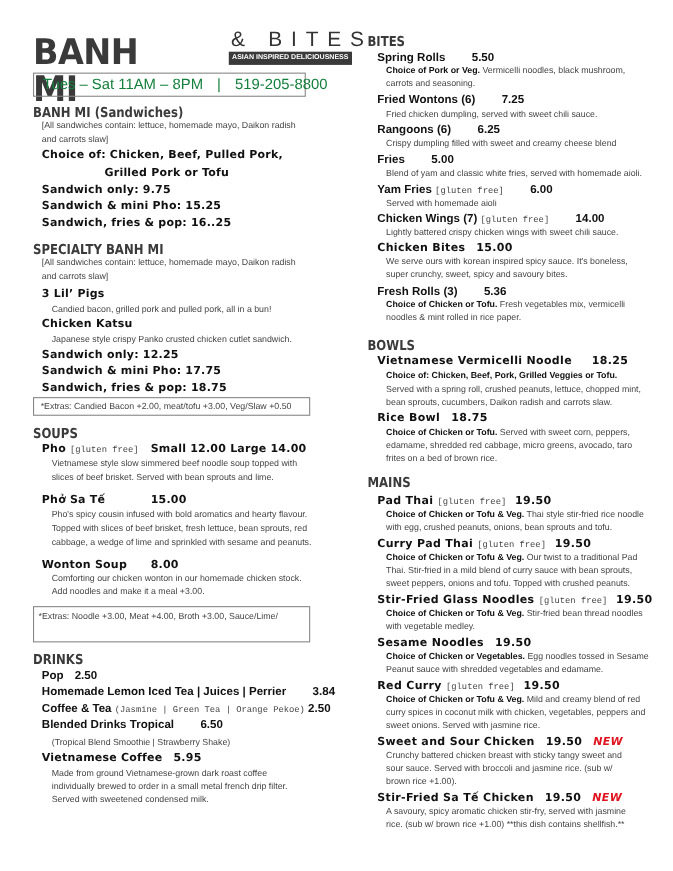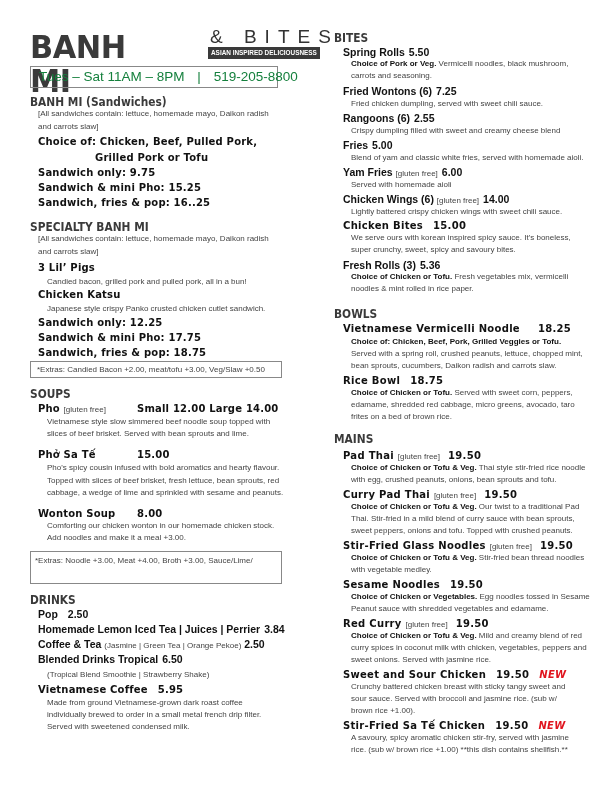--- a/index.html
+++ b/index.html
@@ -21,24 +21,24 @@
     border:1px solid #888; box-sizing:border-box; font-size:13.5px; line-height:20px;
     padding-left:8px; white-space:nowrap; color:#15803d; }
 
   .sec-title { position:absolute; font-family:"DejaVu Sans", sans-serif; font-weight:bold;
     font-size:12.5px; color:#3a3a3a; letter-spacing:0px; transform:scaleX(0.85); transform-origin:left top; white-space:nowrap; }
 
   .note { position:absolute; font-size:8px; color:#444; line-height:12.5px; }
   .big { position:absolute; font-family:"DejaVu Sans", sans-serif; font-weight:bold; font-size:10px; color:#111; white-space:nowrap; letter-spacing:0.2px;}
   .item-name { position:absolute; font-weight:bold; font-size:10.5px; color:#111; white-space:nowrap; }
   .item-name.wide { font-family:"DejaVu Sans", sans-serif; font-size:10px; letter-spacing:0.3px; }
-  .gf { font-weight:normal; font-size:8px; color:#444; font-family:Liberation Sans, sans-serif; letter-spacing:0; }
+  .gf { font-weight:normal; font-size:8px; color:#444; font-family:Liberation Mono, monospace; letter-spacing:0; }
   .desc { position:absolute; font-size:8px; color:#444; line-height:12.3px; }
   .desc b { color:#111; }
-  .price { margin-left:4px; }
+  .price { margin-left:24px; }
   .new { color:#e0141e; font-style:italic; font-weight:bold; margin-left:10px; }
 
   .box { position:absolute; border:1px solid #888; box-sizing:border-box; font-size:8px; color:#444; }
 </style>
 </head>
 <body>
 
 <div class="col left">
   <div class="logo">
     <div class="logo-main">BANH MI</div>
@@ -98,30 +98,30 @@
 
 <div class="col right">
   <div class="sec-title" style="left:28px;top:30px">BITES</div>
 
   <div class="item-name" style="left:37px;top:46px"><span>Spring Rolls</span><span class="price">5.50</span></div>
   <div class="desc" style="left:45px;top:58px;width:230px"><b>Choice of Pork or Veg.</b><span> Vermicelli noodles, black mushroom, carrots and seasoning.</span></div>
 
   <div class="item-name" style="left:37px;top:85px"><span>Fried Wontons (6)</span><span class="price">7.25</span></div>
   <div class="desc" style="left:45px;top:98px">Fried chicken dumpling, served with sweet chili sauce.</div>
 
-  <div class="item-name" style="left:37px;top:112px"><span>Rangoons (6)</span><span class="price">2.55</span></div>
+  <div class="item-name" style="left:37px;top:112px"><span>Rangoons (6)</span><span class="price">6.25</span></div>
   <div class="desc" style="left:45px;top:125px">Crispy dumpling filled with sweet and creamy cheese blend</div>
 
   <div class="item-name" style="left:37px;top:139px"><span>Fries</span><span class="price">5.00</span></div>
   <div class="desc" style="left:45px;top:152px">Blend of yam and classic white fries, served with homemade aioli.</div>
 
   <div class="item-name" style="left:37px;top:166px"><span>Yam Fries</span> <span class="gf">[gluten free]</span><span class="price">6.00</span></div>
   <div class="desc" style="left:45px;top:179px">Served with homemade aioli</div>
 
-  <div class="item-name" style="left:37px;top:193px"><span>Chicken Wings (6)</span> <span class="gf">[gluten free]</span><span class="price">14.00</span></div>
+  <div class="item-name" style="left:37px;top:193px"><span>Chicken Wings (7)</span> <span class="gf">[gluten free]</span><span class="price">14.00</span></div>
   <div class="desc" style="left:45px;top:206px">Lightly battered crispy chicken wings with sweet chili sauce.</div>
 
   <div class="item-name wide" style="left:37px;top:220px"><span>Chicken Bites</span><span class="price" style="margin-left:10px">15.00</span></div>
   <div class="desc" style="left:45px;top:232px;width:235px;line-height:12px">We serve ours with korean inspired spicy sauce. It's boneless, super crunchy, sweet, spicy and savoury bites.</div>
 
   <div class="item-name" style="left:37px;top:259px"><span>Fresh Rolls (3)</span><span class="price">5.36</span></div>
   <div class="desc" style="left:45px;top:271px;width:230px;line-height:12px"><b>Choice of Chicken or Tofu.</b><span> Fresh vegetables mix, vermicelli noodles &amp; mint rolled in rice paper.</span></div>
 
   <div class="sec-title" style="left:28px;top:306px">BOWLS</div>
   <div class="item-name wide" style="left:37px;top:323px"><span>Vietnamese Vermicelli Noodle</span><span class="price" style="margin-left:18px">18.25</span></div>

